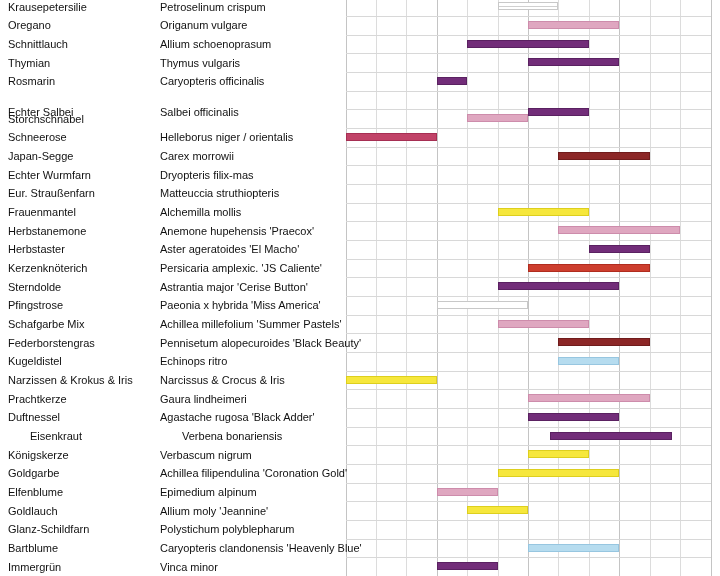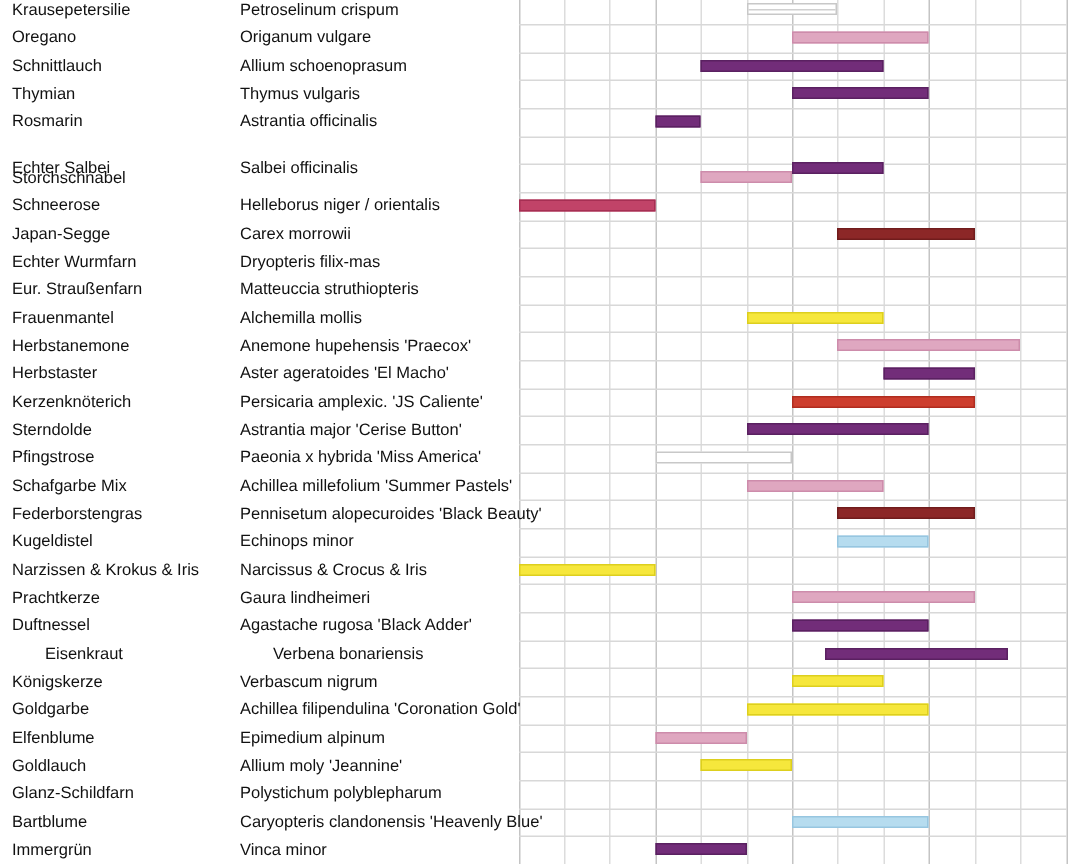--- a/index.html
+++ b/index.html
@@ -87,21 +87,21 @@
         <span class="lbl la">Allium schoenoprasum</span>
         <div class="bar" style="left: 467.167px; width: 121.667px; top: 5px; background: rgb(114, 45, 121); border-color: rgb(90, 33, 97);"></div>
       </div>
       <div class="row" style="top: 53.3001px; height: 18.6667px;">
         <span class="lbl de">Thymian</span>
         <span class="lbl la">Thymus vulgaris</span>
         <div class="bar" style="left: 528px; width: 91.25px; top: 5px; background: rgb(114, 45, 121); border-color: rgb(90, 33, 97);"></div>
       </div>
       <div class="row" style="top: 71.9668px; height: 18.6667px;">
         <span class="lbl de">Rosmarin</span>
-        <span class="lbl la">Astrantia officinalis</span>
+        <span class="lbl la">Caryopteris officinalis</span>
         <div class="bar" style="left: 436.75px; width: 30.4167px; top: 5px; background: rgb(114, 45, 121); border-color: rgb(90, 33, 97);"></div>
       </div>
       <div class="row" style="top: 103px; height: 18.6667px;">
         <span class="lbl de">Echter Salbei</span>
         <span class="lbl la">Salbei officinalis</span>
         <div class="bar" style="left: 528px; width: 60.8333px; top: 5px; background: rgb(114, 45, 121); border-color: rgb(90, 33, 97);"></div>
       </div>
       <div class="row" style="top: 109.3px; height: 18.6667px;">
         <span class="lbl de">Storchschnabel</span>
         <div class="bar" style="left: 467.167px; width: 60.8333px; top: 5px; background: rgb(223, 167, 192); border-color: rgb(205, 140, 171);"></div>
@@ -159,21 +159,21 @@
         <span class="lbl la">Achillea millefolium 'Summer Pastels'</span>
         <div class="bar" style="left: 497.583px; width: 91.25px; top: 5px; background: rgb(223, 167, 192); border-color: rgb(205, 140, 171);"></div>
       </div>
       <div class="row" style="top: 333.301px; height: 18.6667px;">
         <span class="lbl de">Federborstengras</span>
         <span class="lbl la">Pennisetum alopecuroides 'Black Beauty'</span>
         <div class="bar" style="left: 558.417px; width: 91.25px; top: 5px; background: rgb(140, 39, 39); border-color: rgb(112, 28, 28);"></div>
       </div>
       <div class="row" style="top: 351.967px; height: 18.6667px;">
         <span class="lbl de">Kugeldistel</span>
-        <span class="lbl la">Echinops minor</span>
+        <span class="lbl la">Echinops ritro</span>
         <div class="bar" style="left: 558.417px; width: 60.8333px; top: 5px; background: rgb(182, 220, 239); border-color: rgb(151, 198, 224);"></div>
       </div>
       <div class="row" style="top: 370.634px; height: 18.6667px;">
         <span class="lbl de">Narzissen &amp; Krokus &amp; Iris</span>
         <span class="lbl la">Narcissus &amp; Crocus &amp; Iris</span>
         <div class="bar" style="left: 345.5px; width: 91.25px; top: 5px; background: rgb(246, 231, 60); border-color: rgb(221, 207, 30);"></div>
       </div>
       <div class="row" style="top: 389.301px; height: 18.6667px;">
         <span class="lbl de">Prachtkerze</span>
         <span class="lbl la">Gaura lindheimeri</span>

